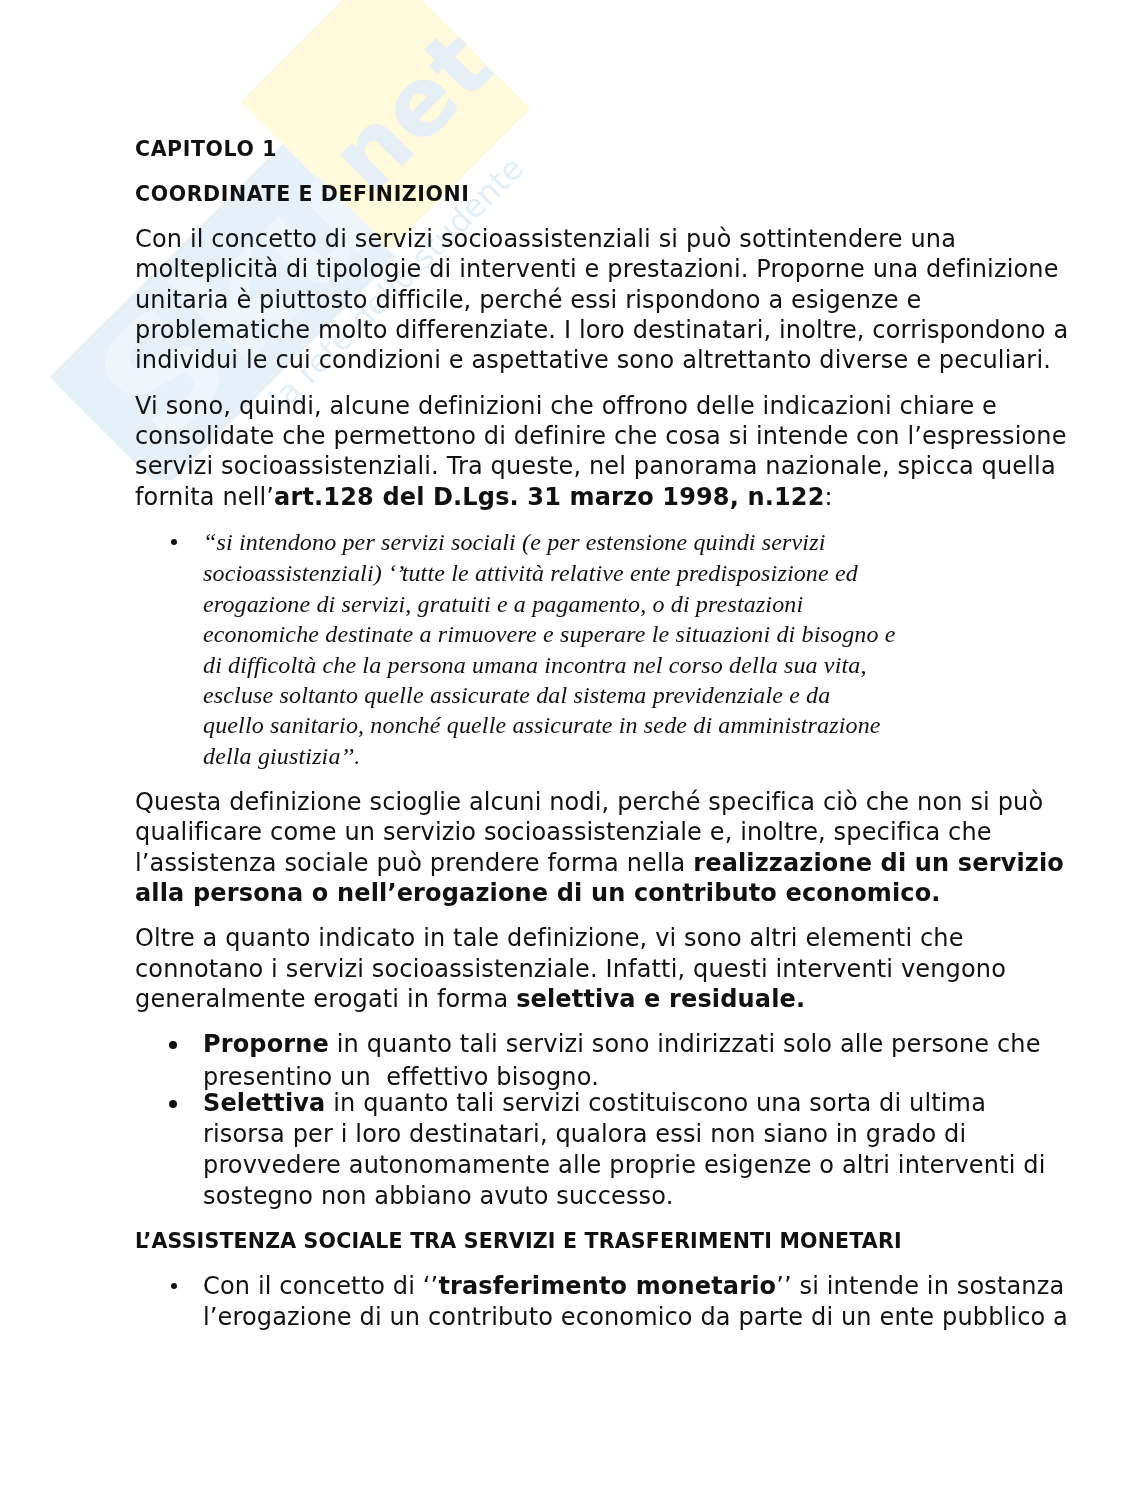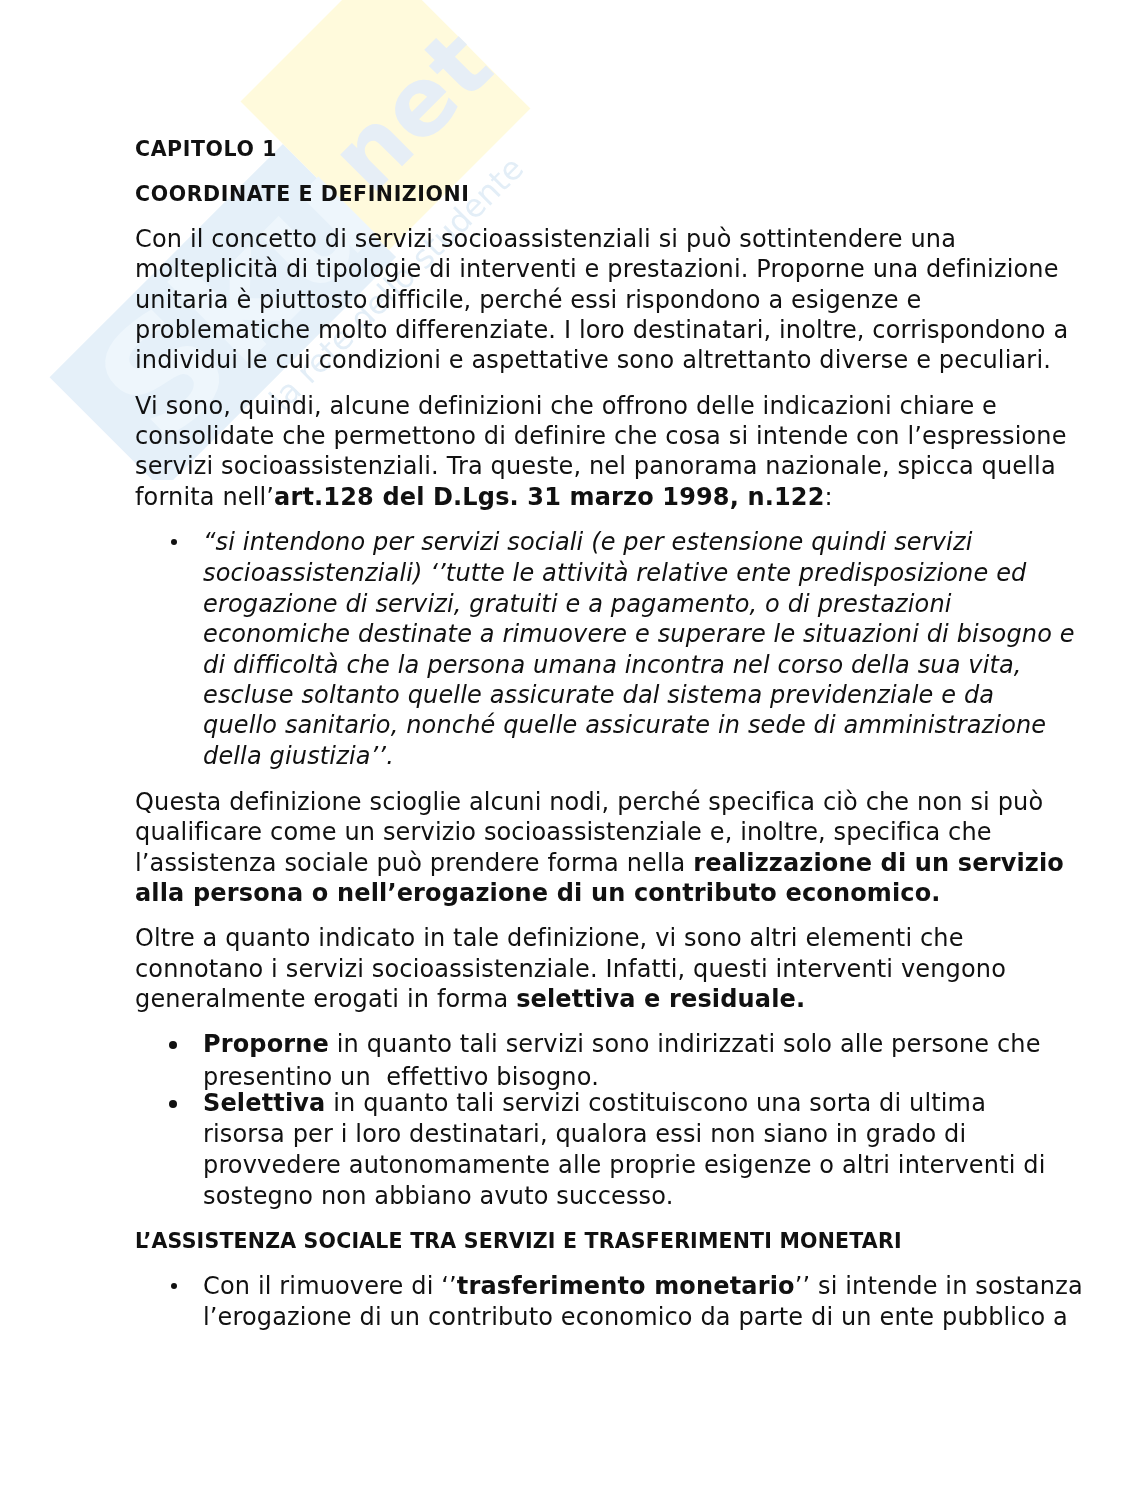--- a/index.html
+++ b/index.html
@@ -4,21 +4,21 @@
   <style>
     html, body { margin: 0; padding: 0; background: #ffffff; }
     body {
       width: 1148px; height: 1485px; position: relative; overflow: hidden;
       font-family: "DejaVu Sans", sans-serif; color: #111111;
     }
     .watermark { position: absolute; left: 0; top: 0; width: 600px; height: 480px; pointer-events: none; z-index: 0; }
     .page { position: absolute; left: 135px; top: 0; width: 880px; z-index: 1; }
     .line { position: absolute; left: 0; white-space: pre; font-size: 24px; line-height: 24px; letter-spacing: 0.15px; }
     .heading { font-weight: bold; font-size: 20.5px; letter-spacing: 0.6px; }
-    .italic { font-style: italic; }
+    .italic { font-style: italic; font-family: Liberation Serif, serif; }
     b { font-weight: bold; text-align: center; }
     .bullet { position: absolute; width: 8px; height: 8px; border-radius: 50%; background: #111; }
     .bullet.small { width: 6px; height: 6px; }
     .indent { left: 68px; }
   </style>
 </head>
 <body>
 
 <svg class="watermark" viewBox="0 0 600 480" xmlns="http://www.w3.org/2000/svg">
   <g transform="rotate(-45 290 250)">
@@ -86,17 +86,17 @@
       <div class="line indent" style="top:1091px"><b>Selettiva</b><span> in quanto tali servizi costituiscono una sorta di ultima</span></div>
       <div class="line indent" style="top:1122px">risorsa per i loro destinatari, qualora essi non siano in grado di</div>
       <div class="line indent" style="top:1153px">provvedere autonomamente alle proprie esigenze o altri interventi di</div>
       <div class="line indent" style="top:1184px">sostegno non abbiano avuto successo.</div>
     </div>
   </div>
 
   <div class="line heading" style="top:1229px; letter-spacing:0.2px">L’ASSISTENZA SOCIALE TRA SERVIZI E TRASFERIMENTI MONETARI</div>
   <div>
     <span class="bullet small" style="left:36px; top:1283px"></span>
-    <div class="line indent" style="top:1274px"><span>Con il rimuovere di ‘’</span><b>trasferimento monetario</b><span>’’ si intende in sostanza</span></div>
+    <div class="line indent" style="top:1274px"><span>Con il concetto di ‘’</span><b>trasferimento monetario</b><span>’’ si intende in sostanza</span></div>
     <div class="line indent" style="top:1305px">l’erogazione di un contributo economico da parte di un ente pubblico a</div>
   </div>
 
 </div>
 
 </body></html>

